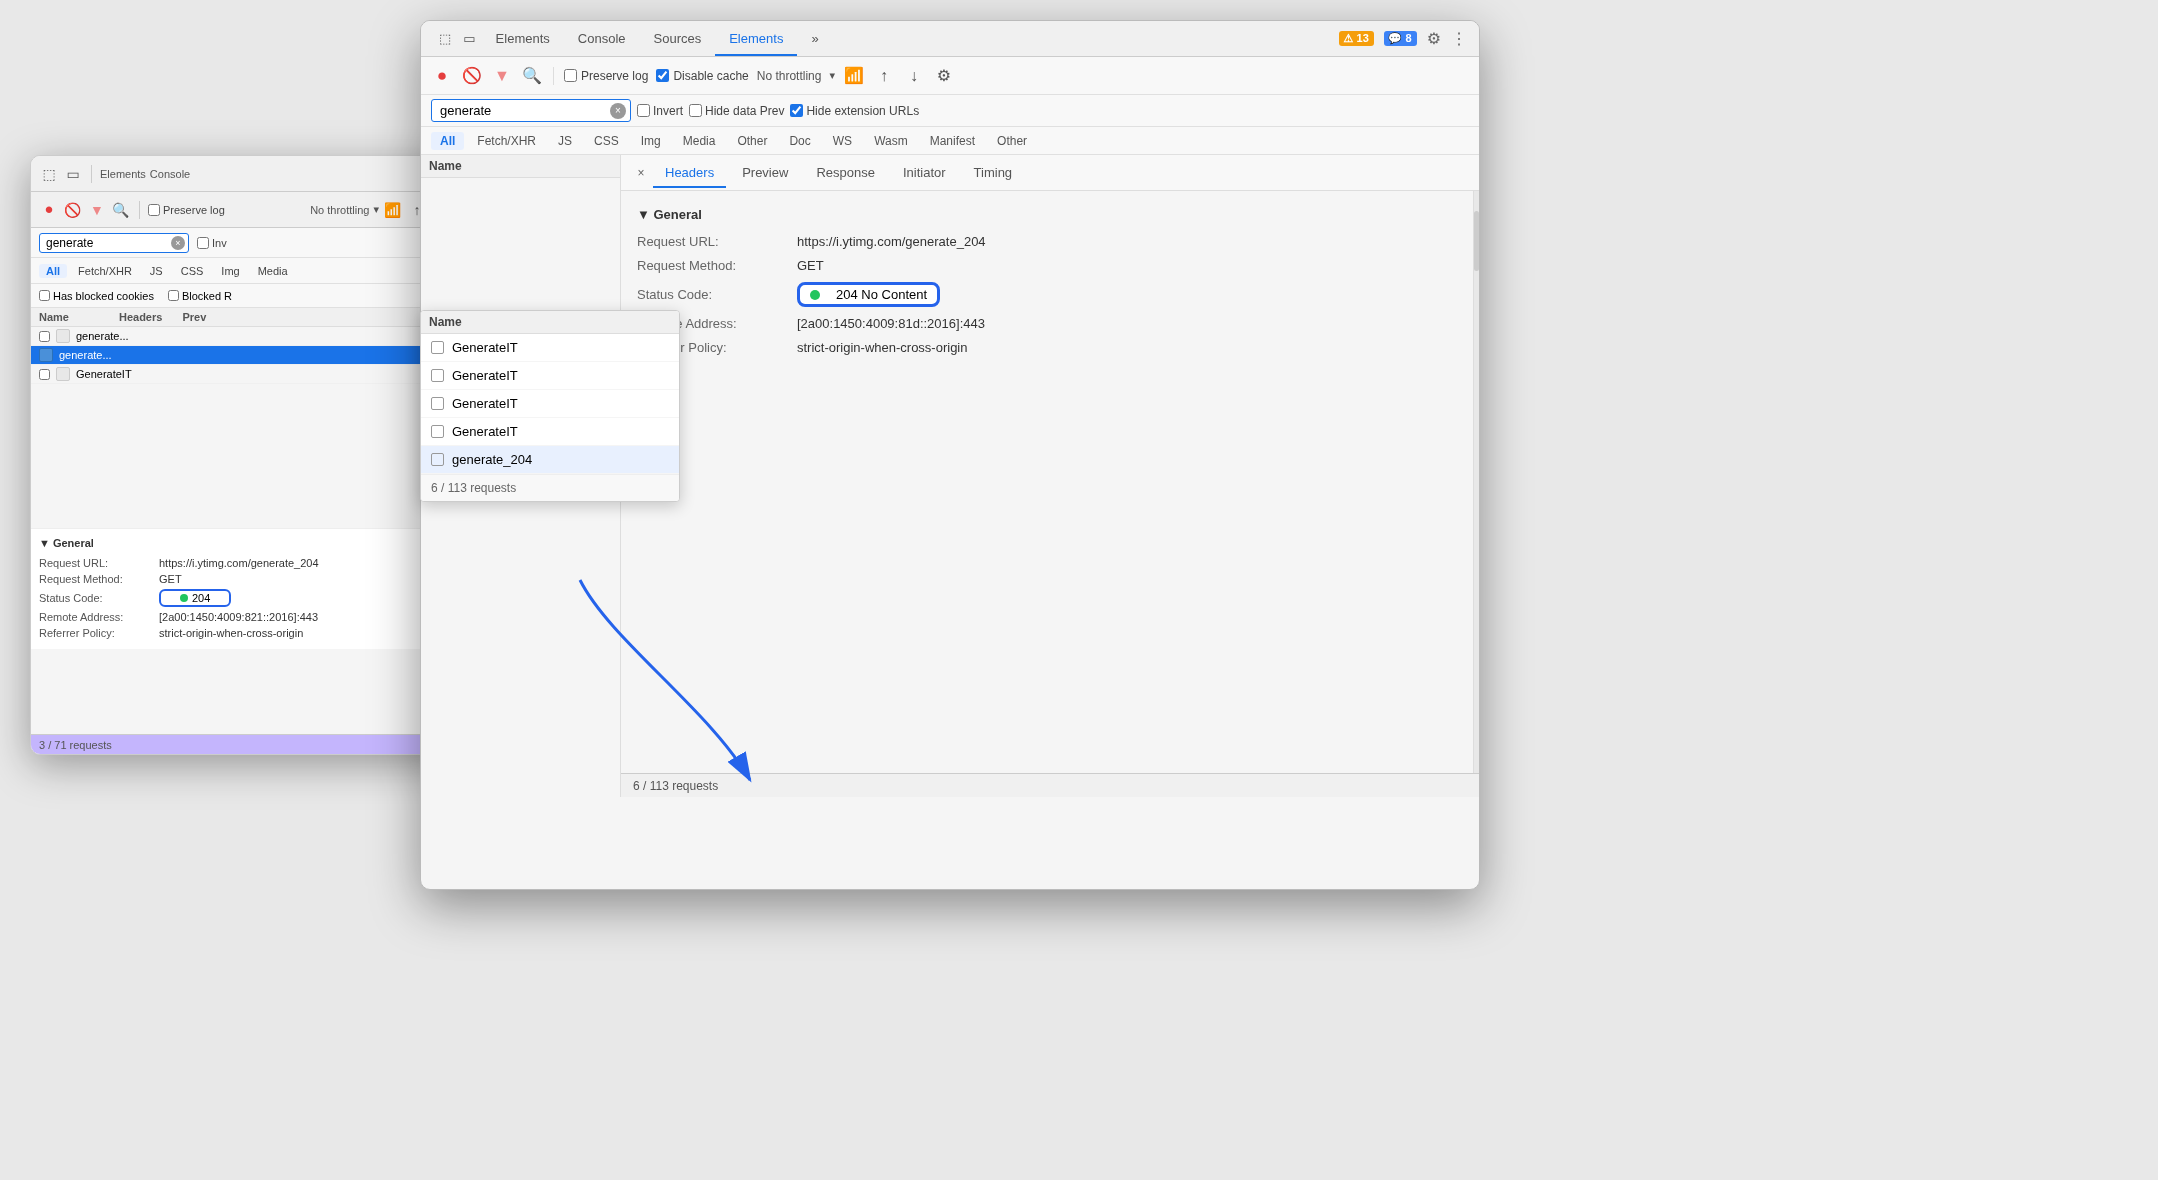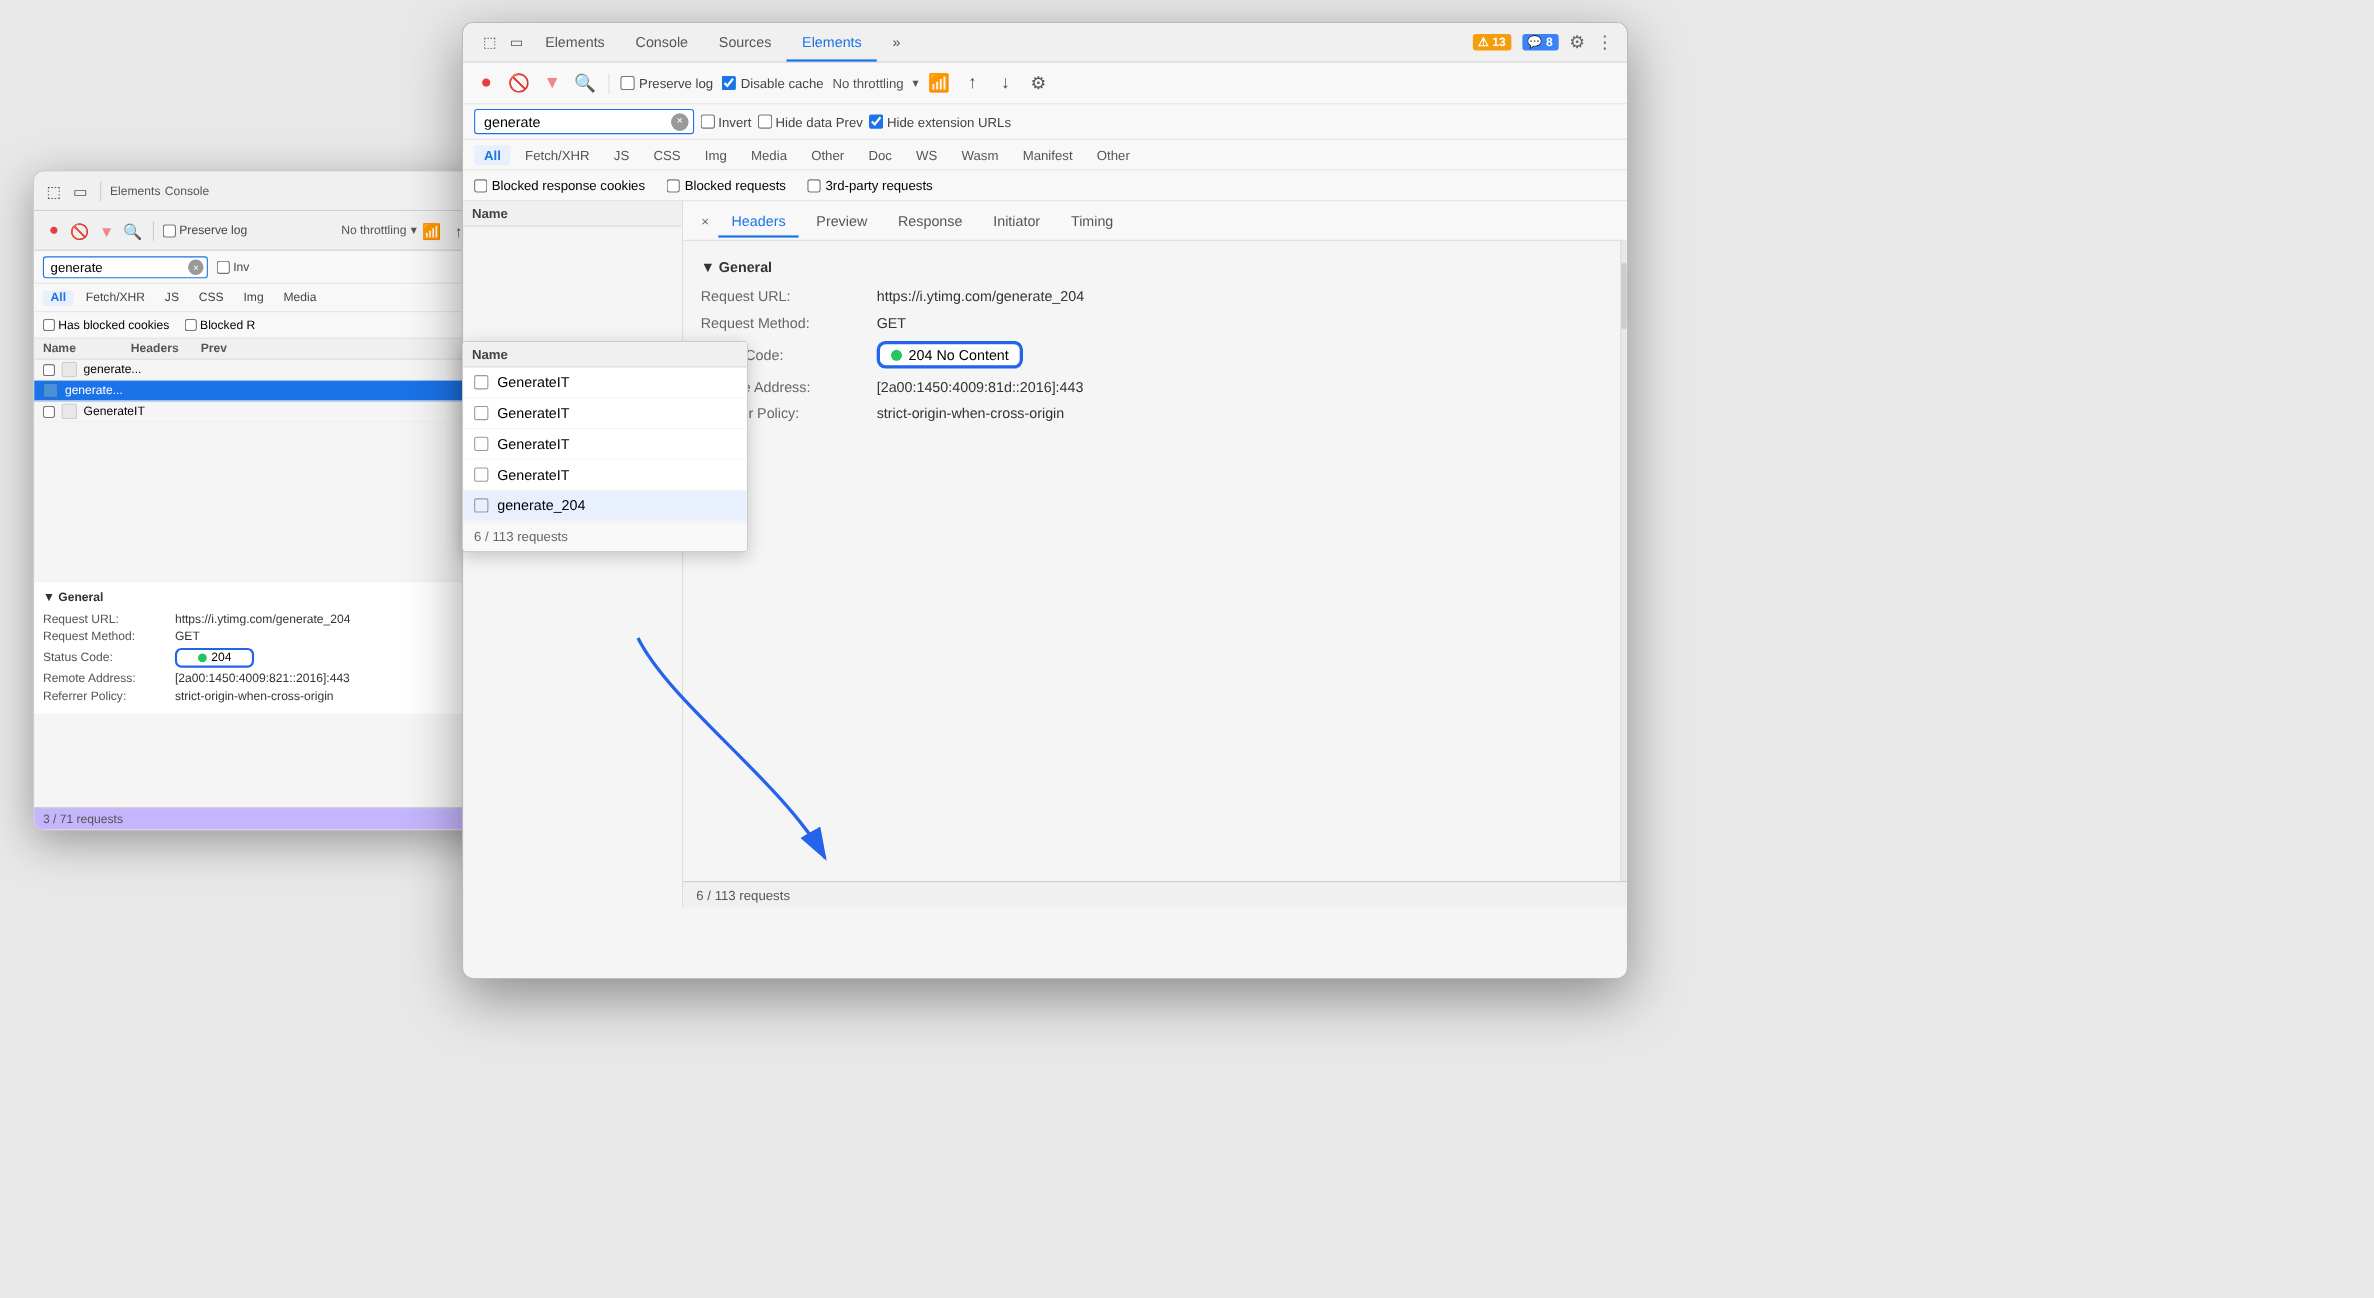--- a/index.html
+++ b/index.html
@@ -329,21 +329,21 @@
     .rp-tab { padding: 6px 12px; font-size: 13px; color: #555; cursor: pointer; border-bottom: 2px solid transparent; margin-bottom: -1px; }
     .rp-tab.active { color: #1a73e8; border-bottom: 2px solid #1a73e8; }
 
     .rp-content { padding: 12px 16px; font-size: 13px; overflow: auto; flex: 1; }
     .rp-section-title { font-size: 13px; font-weight: 600; color: #333; padding: 4px 0 8px 0; }
     .rp-row { display: flex; padding: 4px 0; border-bottom: 1px solid #f5f5f5; }
     .rp-key { width: 160px; color: #666; flex-shrink: 0; font-size: 13px; }
     .rp-val { color: #333; font-size: 13px; word-break: break-all; }
 
     .front-status-badge {
-      display: inline-flex; align-items: center; gap: 6px;
+      display: inline-flex; align-items: center; gap: 16px;
       border: 3px solid #2563eb;
       border-radius: 8px;
       padding: 2px 10px;
       background: rgba(255,255,255,0.95);
       text-align: center;
     }
     .front-status-dot { width: 10px; height: 10px; border-radius: 50%; background: #22c55e; }
 
     .front-bottom-bar {
       height: 24px;
@@ -564,34 +564,20 @@
     <button class="ftype-btn">Img</button>
     <button class="ftype-btn">Media</button>
     <button class="ftype-btn">Other</button>
     <button class="ftype-btn">Doc</button>
     <button class="ftype-btn">WS</button>
     <button class="ftype-btn">Wasm</button>
     <button class="ftype-btn">Manifest</button>
     <button class="ftype-btn">Other</button>
   </div>
 
-  <div class="front-checks">
-    <label style="display:flex;align-items:center;gap:4px;">
-      <input type="checkbox" style="width: 12px; height: 12px;">
-      <span>Blocked response cookies</span>
-    </label>
-    <label style="display:flex;align-items:center;gap:4px;">
-      <input type="checkbox" style="width: 12px; height: 12px;">
-      <span>Blocked requests</span>
-    </label>
-    <label style="display:flex;align-items:center;gap:4px;">
-      <input type="checkbox" style="width: 12px; height: 12px;">
-      <span>3rd-party requests</span>
-    </label>
-  </div>
 
   <div class="front-main">
 
     <div class="front-name-col">
       <div class="fname-header">Name</div>
 
     </div>
 
     <div class="front-right-panel">
       <div class="rp-tabs">

